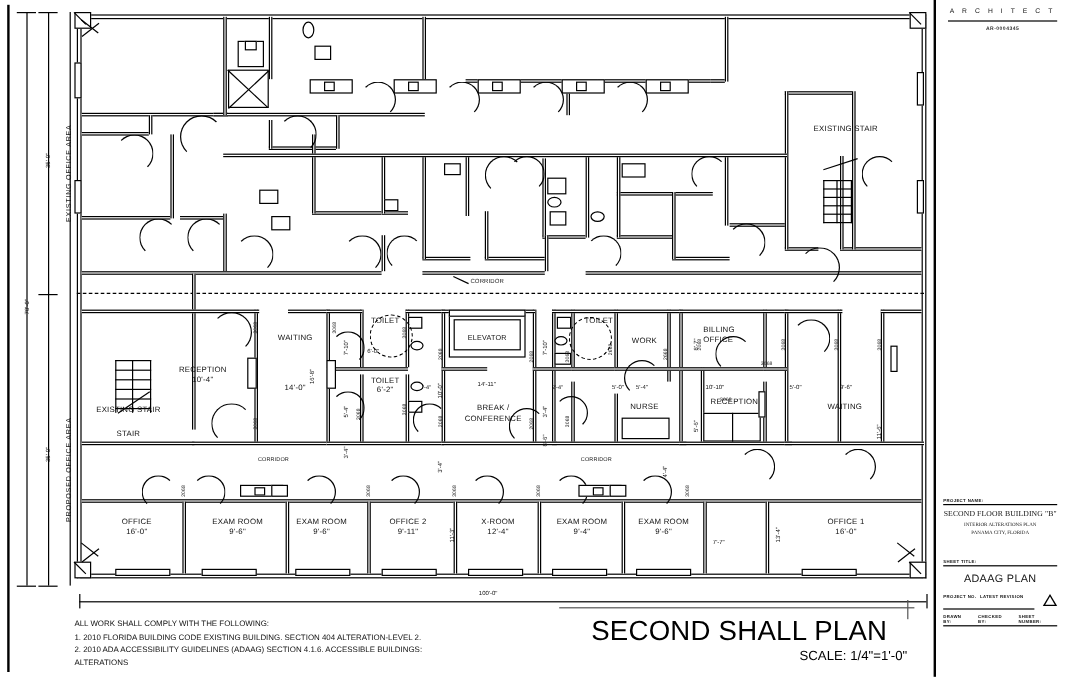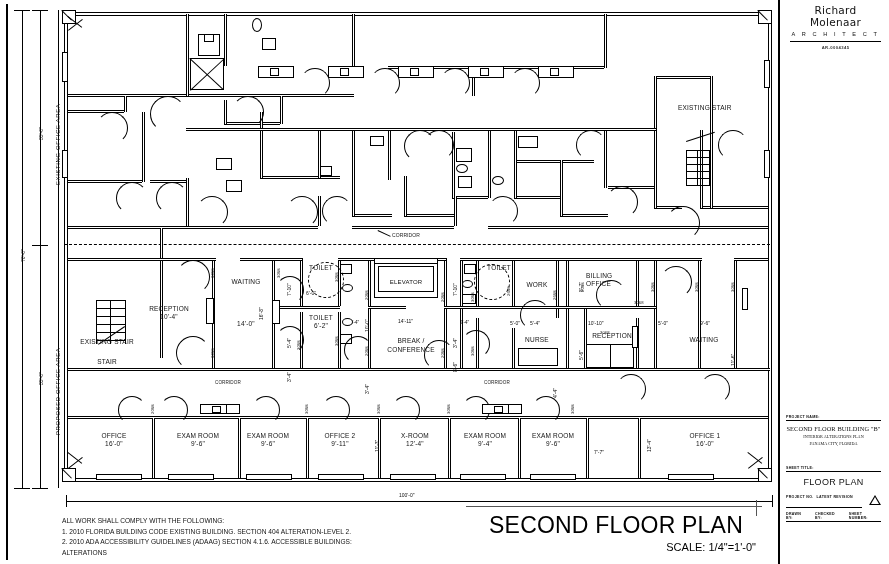--- a/index.html
+++ b/index.html
@@ -529,45 +529,44 @@
   <div id="notes">
     <div class="ln">ALL WORK SHALL COMPLY WITH THE FOLLOWING:</div>
     <div class="ln">1.  2010 FLORIDA BUILDING CODE EXISTING BUILDING. SECTION 404 ALTERATION-LEVEL 2.</div>
     <div class="ln">2.  2010 ADA ACCESSIBILITY GUIDELINES (ADAAG) SECTION 4.1.6. ACCESSIBLE BUILDINGS:</div>
     <div class="ln">     ALTERATIONS</div>
   </div>
 
   <div id="plan-title">
     <div class="hl abs" style="left:0;top:-6px;width:296px;background:#555;"></div>
     <div class="vl abs" style="left:290px;top:-12px;height:16px;background:#555;"></div>
-    <div class="pt-main">SECOND FLOOR PLAN</div>
+    <div class="pt-main">SECOND SHALL PLAN</div>
     <div class="pt-scale">SCALE: 1/4"=1'-0"</div>
   </div>
 
   <div id="titleblock">
     <div class="tb-inner">
-      <div class="arch-name">Richard Molenaar</div>
       <div class="arch-sub">A R C H I T E C T</div>
       <div class="arch-rule"></div>
       <div class="arch-lic">AR-0004345</div>
     </div>
   </div>
 
   <div class="tb-box" style="top:415px;">
     <div class="fld-cap">PROJECT NAME:</div>
     <div class="fld-rule" style="margin-top:1px;"></div>
     <div class="proj-t1" style="margin-top:4px;">SECOND FLOOR BUILDING "B"</div>
     <div class="proj-t2">INTERIOR ALTERATIONS PLAN</div>
     <div class="proj-t3">PANAMA CITY, FLORIDA</div>
   </div>
 
   <div class="tb-box" style="top:466px;">
     <div class="fld-cap">SHEET TITLE:</div>
     <div class="fld-rule" style="margin-top:1px;"></div>
-    <div class="sheet-title" style="margin-top:5px;">FLOOR PLAN</div>
+    <div class="sheet-title" style="margin-top:5px;">ADAAG PLAN</div>
   </div>
 
   <div class="tb-box" style="top:495px;">
     <div style="display:flex;justify-content:space-between;align-items:flex-start;">
       <div class="fld-cap">PROJECT NO.</div>
       <div class="fld-cap" style="margin-left:auto;margin-right:16px;">LATEST REVISION</div>
       <div class="revtri"></div>
     </div>
     <div class="fld-rule" style="margin-top:2px;width:76px;"></div>
   </div>

